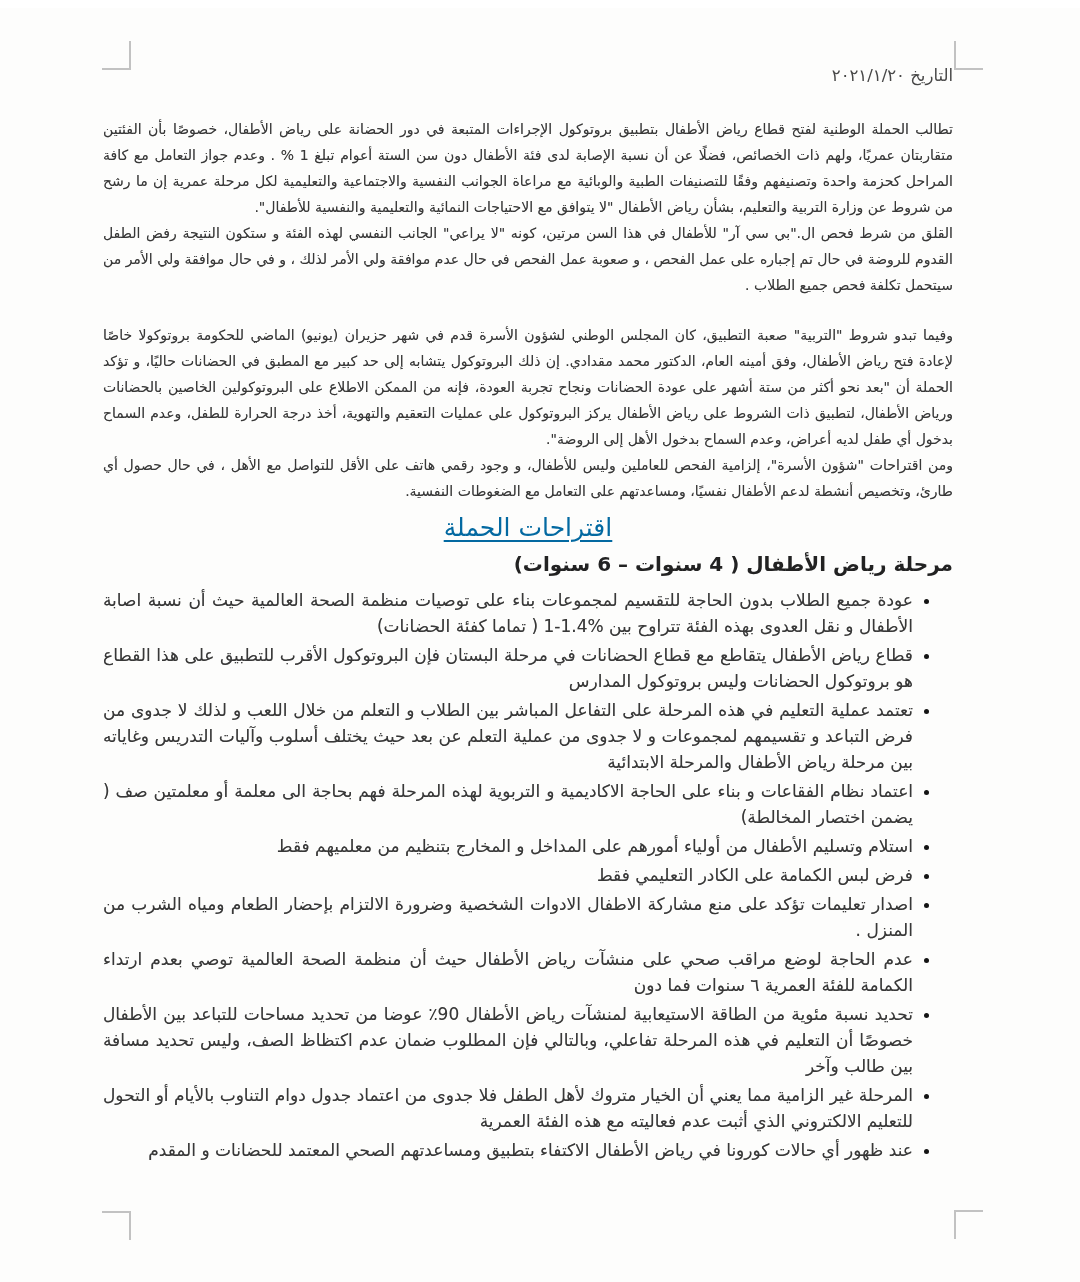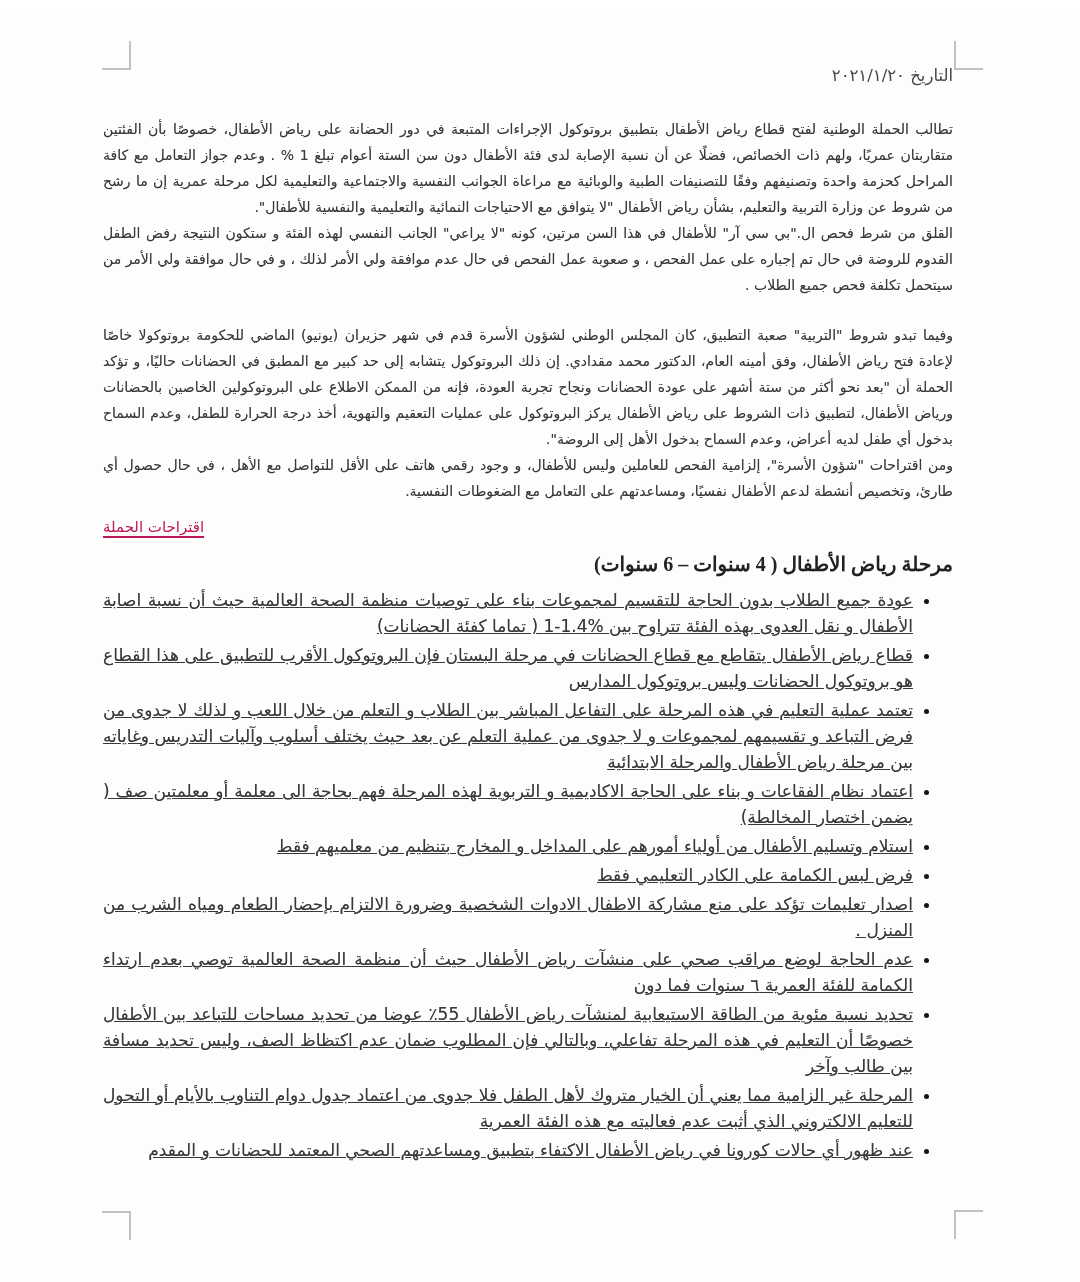--- a/index.html
+++ b/index.html
@@ -56,50 +56,48 @@
     font-size: 14px;
     line-height: 26px;
     color: #383838;
     text-shadow: 0 0 0.4px rgba(70,70,70,0.45);
   }
   .para.first-block { margin-top: 28px; }
   .para.new-block  { margin-top: 24px; }
 
   .section-heading {
     margin: 8px 0 0 0;
-    font-size: 15px;
+    font-size: 25px;
     line-height: 31px;
     font-weight: 400;
-    color: #be185d;
-    text-align: left;
+    color: #0369a1;
+    text-align: center;
     text-decoration: underline;
     text-decoration-thickness: 1.5px;
     text-underline-offset: 4px;
   }
   .stage-subheading {
     margin: 7px 0 0 0;
     font-size: 20px;
     line-height: 28px;
     font-weight: 600;
     color: #222222;
-    font-family: Liberation Serif, serif;
   }
   ul.bullets {
     margin: 9px 0 0 0;
     padding: 0 40px 0 0;
     list-style: disc outside;
   }
   ul.bullets li {
     text-align: justify;
     font-size: 17px;
     line-height: 26px;
     margin: 0 0 3px 0;
     color: #383838;
     text-shadow: 0 0 0.4px rgba(70,70,70,0.45);
-    text-decoration: underline;
   }
   ul.bullets li::marker {
     color: #141414;
     font-size: 15px;
   }
 </style>
 </head>
 <body>
 
 <div class="page">
@@ -124,19 +122,19 @@
 
     <ul class="bullets">
       <li>عودة جميع الطلاب بدون الحاجة للتقسيم لمجموعات بناء على توصيات منظمة الصحة العالمية حيث أن نسبة اصابة الأطفال و نقل العدوى بهذه الفئة تتراوح بين %1.4-1 ( تماما كفئة الحضانات)</li>
       <li>قطاع رياض الأطفال يتقاطع مع قطاع الحضانات في مرحلة البستان فإن البروتوكول الأقرب للتطبيق على هذا القطاع هو بروتوكول الحضانات وليس بروتوكول المدارس</li>
       <li>تعتمد عملية التعليم في هذه المرحلة على التفاعل المباشر بين الطلاب و التعلم من خلال اللعب و لذلك لا جدوى من فرض التباعد و تقسيمهم لمجموعات و لا جدوى من عملية التعلم عن بعد حيث يختلف أسلوب وآليات التدريس وغاياته بين مرحلة رياض الأطفال والمرحلة الابتدائية</li>
       <li>اعتماد نظام الفقاعات و بناء على الحاجة الاكاديمية و التربوية لهذه المرحلة فهم بحاجة الى معلمة أو معلمتين صف ( يضمن اختصار المخالطة)</li>
       <li>استلام وتسليم الأطفال من أولياء أمورهم على المداخل و المخارج بتنظيم من معلميهم فقط</li>
       <li>فرض لبس الكمامة على الكادر التعليمي فقط</li>
       <li>اصدار تعليمات تؤكد على منع مشاركة الاطفال الادوات الشخصية وضرورة الالتزام بإحضار الطعام ومياه الشرب من المنزل .</li>
       <li>عدم الحاجة لوضع مراقب صحي على منشآت رياض الأطفال حيث أن منظمة الصحة العالمية توصي بعدم ارتداء الكمامة للفئة العمرية ٦ سنوات فما دون</li>
-      <li>تحديد نسبة مئوية من الطاقة الاستيعابية لمنشآت رياض الأطفال 55٪ عوضا من تحديد مساحات للتباعد بين الأطفال خصوصًا أن التعليم في هذه المرحلة تفاعلي، وبالتالي فإن المطلوب ضمان عدم اكتظاظ الصف، وليس تحديد مسافة بين طالب وآخر</li>
+      <li>تحديد نسبة مئوية من الطاقة الاستيعابية لمنشآت رياض الأطفال 90٪ عوضا من تحديد مساحات للتباعد بين الأطفال خصوصًا أن التعليم في هذه المرحلة تفاعلي، وبالتالي فإن المطلوب ضمان عدم اكتظاظ الصف، وليس تحديد مسافة بين طالب وآخر</li>
       <li>المرحلة غير الزامية مما يعني أن الخيار متروك لأهل الطفل  فلا جدوى من اعتماد جدول دوام التناوب بالأيام أو التحول للتعليم الالكتروني الذي أثبت عدم فعاليته مع هذه الفئة العمرية</li>
       <li>عند ظهور أي حالات كورونا  في رياض الأطفال الاكتفاء بتطبيق  ومساعدتهم  الصحي المعتمد للحضانات و المقدم</li>
     </ul>
 
   </div>
 </div>
 
 </body></html>

